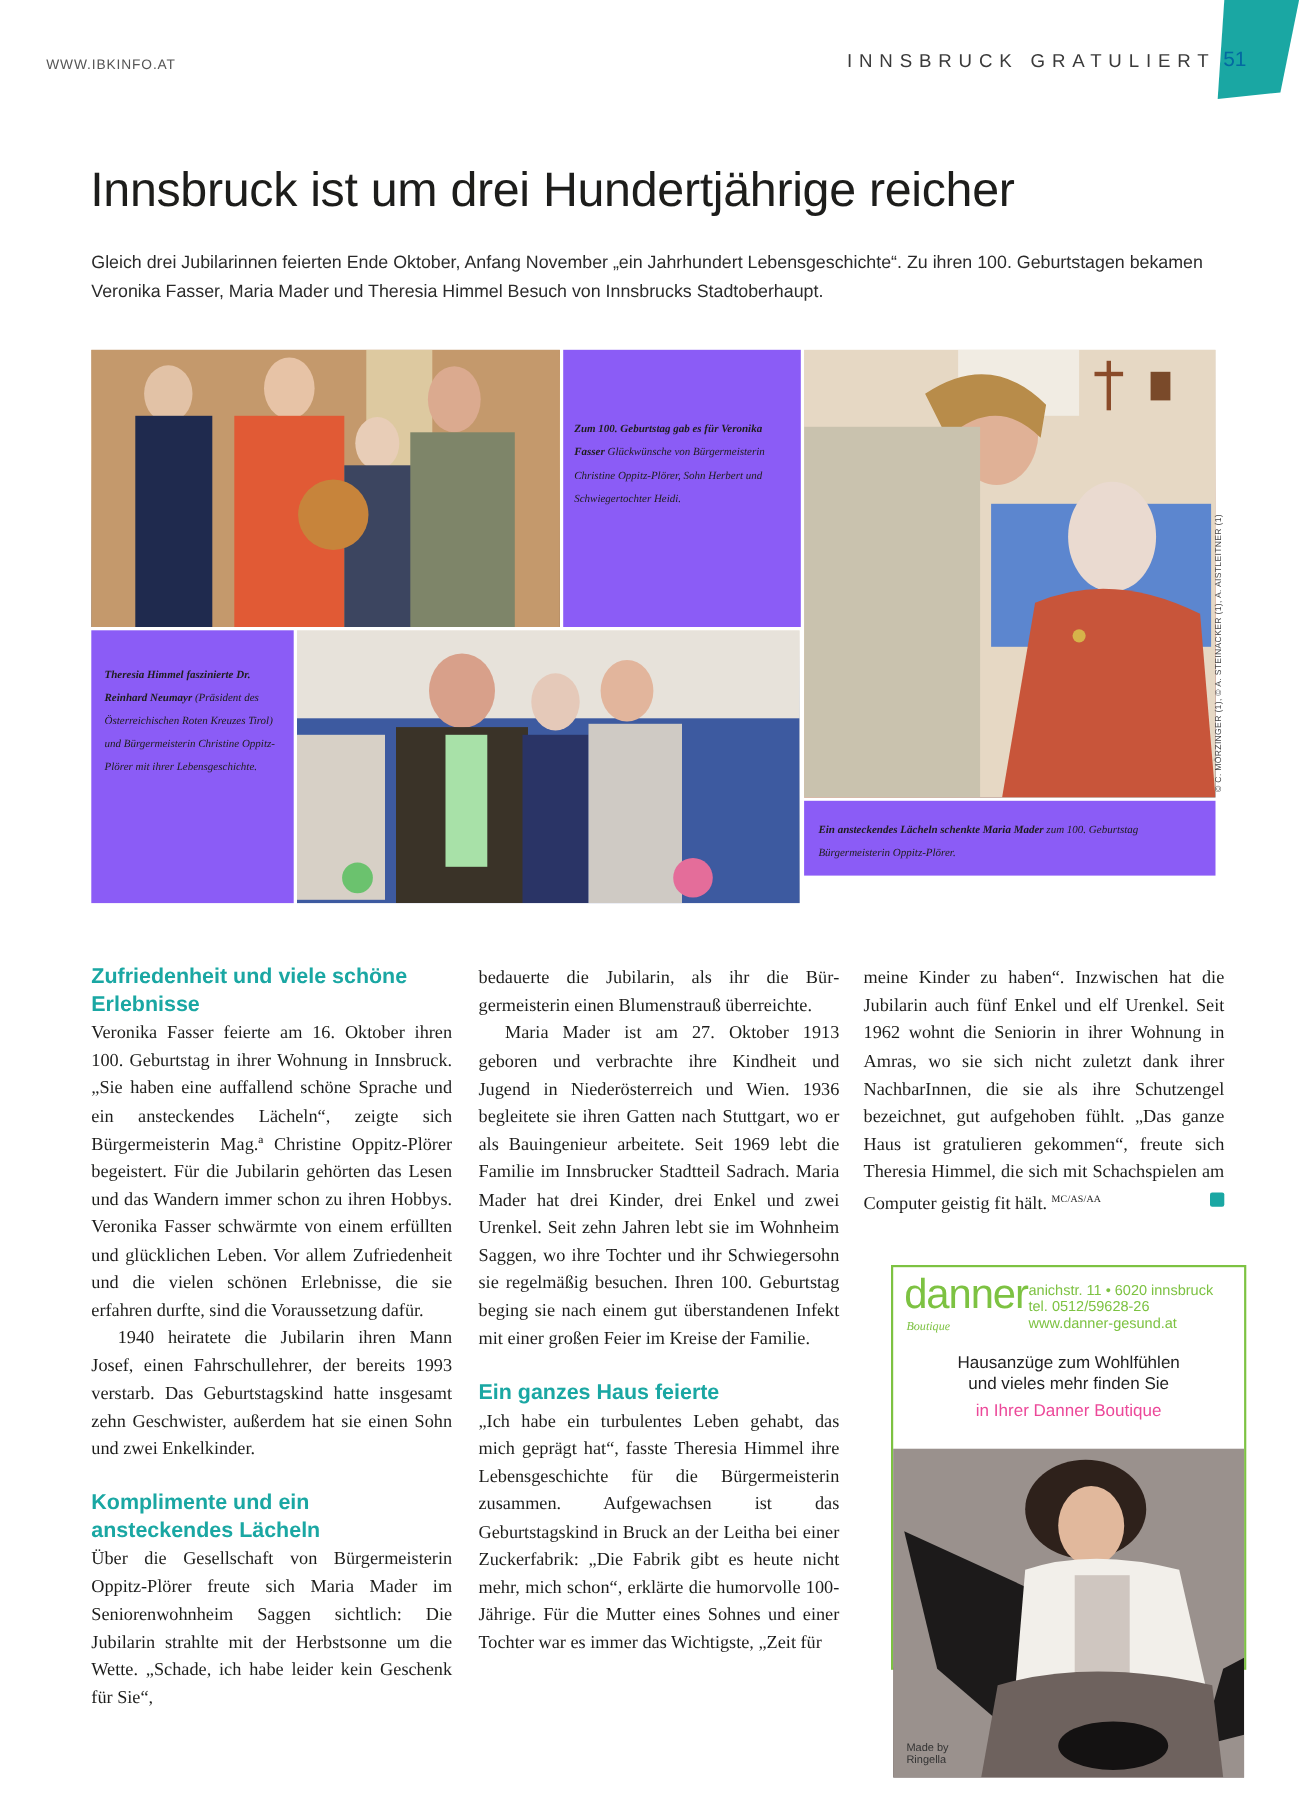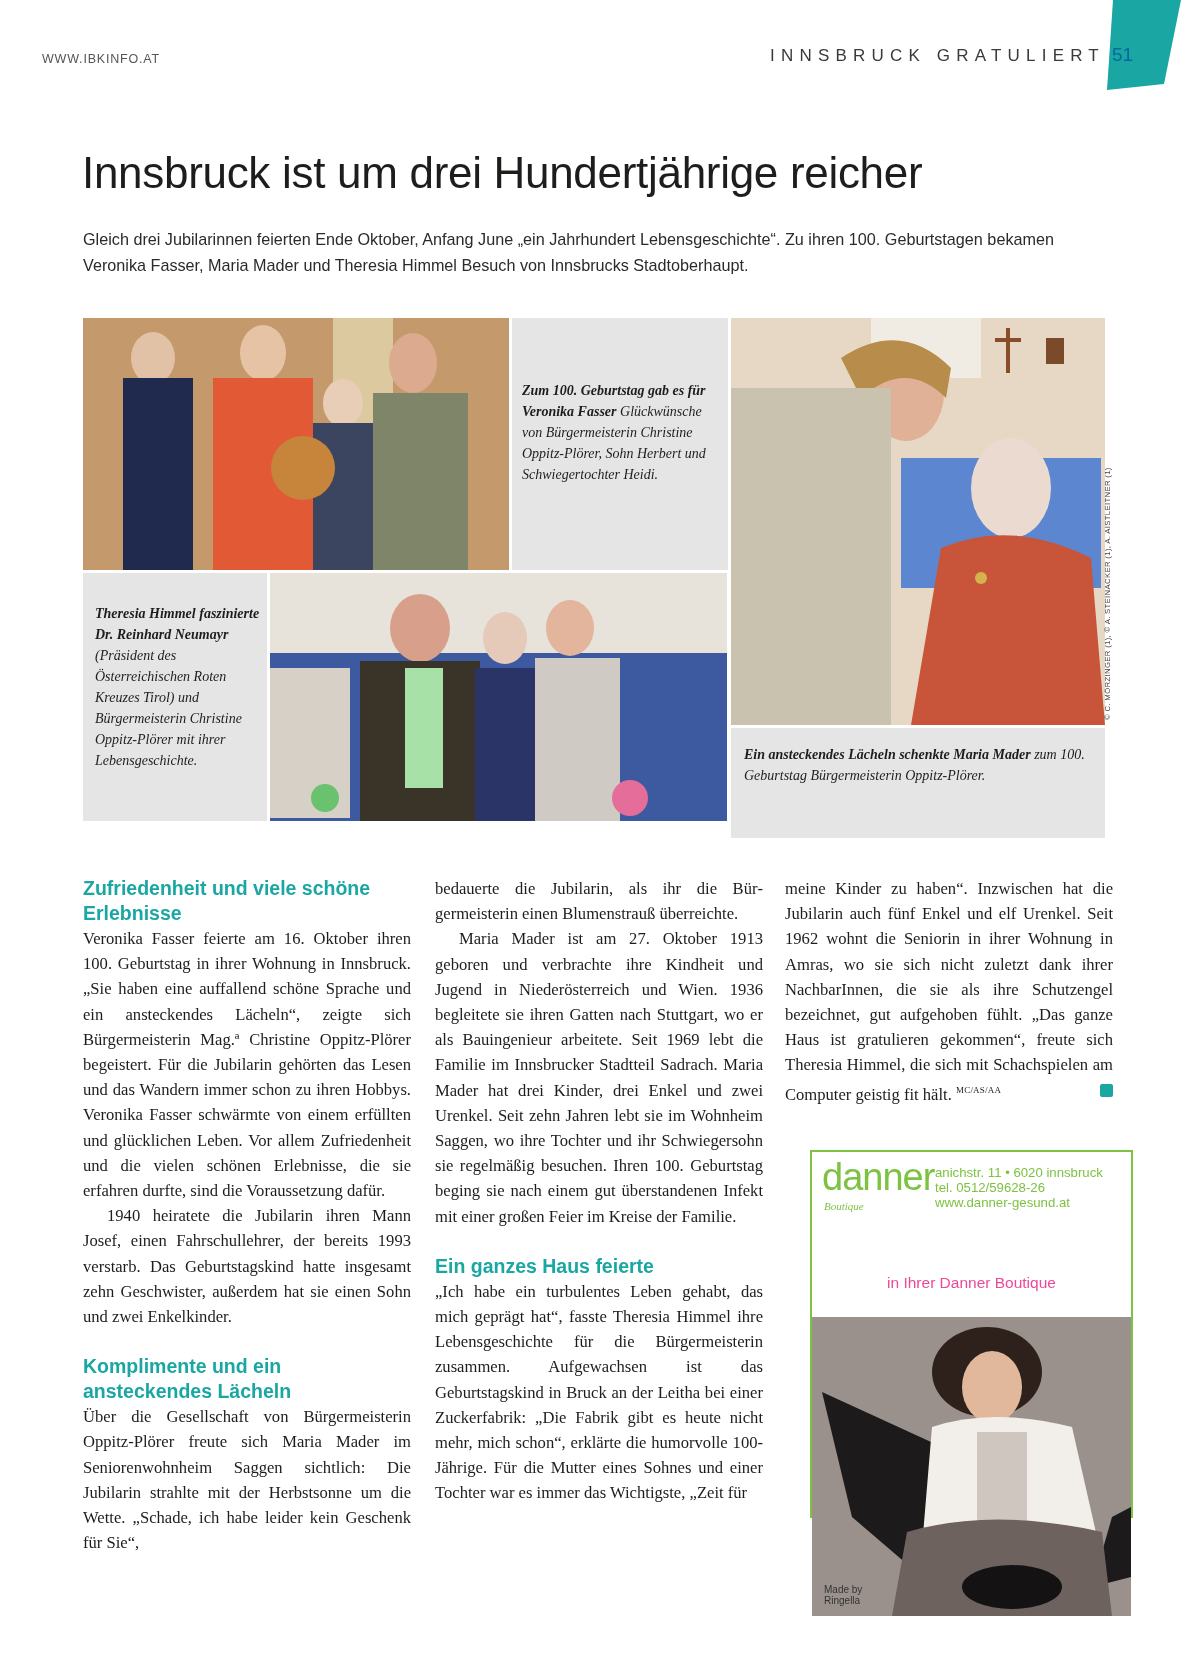--- a/index.html
+++ b/index.html
@@ -13,25 +13,25 @@
   .page-num { position: absolute; left: 1112px; top: 44px; font-family: "Liberation Sans", sans-serif; font-size: 19px; color: #0369a1; }
 
   .headline { position: absolute; left: 82px; top: 148px; font-family: "Liberation Sans", sans-serif; font-size: 44px; font-weight: 300; color: #1d1d1b; letter-spacing: -0.3px; white-space: nowrap; }
   .lead { position: absolute; left: 83px; top: 226px; width: 1020px; font-family: "Liberation Sans", sans-serif; font-size: 16.2px; line-height: 26px; color: #2b2b2b; }
 
   .photo { position: absolute; overflow: hidden; }
   .photo-1 { left: 83px; top: 318px; width: 426px; height: 252px; background: linear-gradient(180deg,#b98c5f 0%,#caa57a 35%,#8c6b4e 100%); }
   .photo-2 { left: 270px; top: 573px; width: 457px; height: 248px; background: linear-gradient(180deg,#ede8e0 0%,#bfc8d6 40%,#405a9c 100%); }
   .photo-3 { left: 731px; top: 318px; width: 374px; height: 407px; background: linear-gradient(160deg,#e8dccb 0%,#d5c1a6 40%,#b86848 75%,#6a5e5a 100%); }
 
-  .caption-box { position: absolute; background: #e5e5e5; font-family: "Liberation Serif", serif; font-style: italic; color: #1d1d1b; font-size: 14px; line-height: 21px; }
+  .caption-box { position: absolute; background: #8b5cf6; font-family: "Liberation Serif", serif; font-style: italic; color: #1d1d1b; font-size: 10px; line-height: 21px; }
   .caption-box b { font-weight: bold; }
   .caption-1 { left: 512px; top: 318px; width: 216px; height: 252px; padding: 62px 8px 0 10px; }
   .caption-2 { left: 83px; top: 573px; width: 184px; height: 248px; padding: 30px 4px 0 12px; }
-  .caption-3 { left: 731px; top: 728px; width: 374px; height: 110px; padding: 16px 8px 0 13px; }
+  .caption-3 { left: 731px; top: 728px; width: 374px; height: 68px; padding: 16px 8px 0 13px; }
 
   .credit { position: absolute; left: 1103px; top: 720px; transform: rotate(-90deg); transform-origin: left top; font-family: "Liberation Sans", sans-serif; font-size: 7.8px; color: #444; white-space: nowrap; letter-spacing: 0.3px; }
 
   .col { position: absolute; top: 876px; width: 328px; font-size: 16.6px; line-height: 25.2px; text-align: justify; hyphens: manual; }
   .col-1 { left: 83px; }
   .col-2 { left: 435px; }
   .col-3 { left: 785px; }
   .col p { margin: 0; }
   .col p.indent { text-indent: 24px; }
   .subhead { font-family: "Liberation Sans", sans-serif; font-size: 19.5px; line-height: 25px; color: #1aa7a3; font-weight: bold; text-align: left; }
@@ -54,21 +54,21 @@
 <div class="site-url">WWW.IBKINFO.AT</div>
 <div class="section-title">INNSBRUCK GRATULIERT</div>
 <div class="page-tab">
   <svg width="86" height="92" viewBox="0 0 86 92">
     <polygon points="18,0 86,0 69,84 12,90" fill="#1aa7a3"></polygon>
   </svg>
 </div>
 <div class="page-num">51</div>
 
 <h1 class="headline">Innsbruck ist um drei Hundertjährige reicher</h1>
-<p class="lead">Gleich drei Jubilarinnen feierten Ende Oktober, Anfang June „ein Jahrhundert Lebensgeschichte“. Zu ihren 100. Geburtstagen bekamen Veronika Fasser, Maria Mader und Theresia Himmel Besuch von Innsbrucks Stadtoberhaupt.</p>
+<p class="lead">Gleich drei Jubilarinnen feierten Ende Oktober, Anfang November „ein Jahrhundert Lebensgeschichte“. Zu ihren 100. Geburtstagen bekamen Veronika Fasser, Maria Mader und Theresia Himmel Besuch von Innsbrucks Stadtoberhaupt.</p>
 
 <div class="photo photo-1">
   <svg width="426" height="252" viewBox="0 0 426 252">
     <rect x="0" y="0" width="426" height="252" fill="#c4996c"></rect>
     <rect x="250" y="0" width="60" height="180" fill="#ddc9a0"></rect>
     <ellipse cx="70" cy="40" rx="22" ry="26" fill="#e2c2a6"></ellipse>
     <rect x="40" y="60" width="70" height="192" fill="#1f2a4e"></rect>
     <ellipse cx="180" cy="35" rx="23" ry="28" fill="#e7c3a6"></ellipse>
     <rect x="130" y="60" width="100" height="192" fill="#e15a35"></rect>
     <ellipse cx="260" cy="85" rx="20" ry="24" fill="#e8cdb7"></ellipse>
@@ -145,20 +145,24 @@
 </div>
 
 <div class="ad">
   <div class="ad-logo">danner</div>
   <div class="ad-logo-sub">Boutique</div>
   <div class="ad-contact">
     <div>anichstr. 11 • 6020 innsbruck</div>
     <div>tel. 0512/59628-26</div>
     <div>www.danner-gesund.at</div>
   </div>
+  <div class="ad-text">
+    <div>Hausanzüge zum Wohlfühlen</div>
+    <div>und vieles mehr finden Sie</div>
+  </div>
   <div class="ad-cta">in Ihrer Danner Boutique</div>
   <div class="ad-photo">
     <svg width="319" height="299" viewBox="0 0 319 299">
       <rect width="319" height="299" fill="#9a918d"></rect>
       <path d="M10 75 L130 130 L110 260 L40 200 Z" fill="#1c1a1a"></path>
       <path d="M300 200 L319 190 L319 260 L280 270 Z" fill="#1c1a1a"></path>
       <ellipse cx="175" cy="55" rx="55" ry="45" fill="#2e211b"></ellipse>
       <ellipse cx="180" cy="70" rx="30" ry="36" fill="#e1b89c"></ellipse>
       <path d="M120 110 Q180 90 260 110 L285 220 L110 230 Z" fill="#f2efea"></path>
       <rect x="165" y="115" width="50" height="100" fill="#cfc6c0"></rect>

